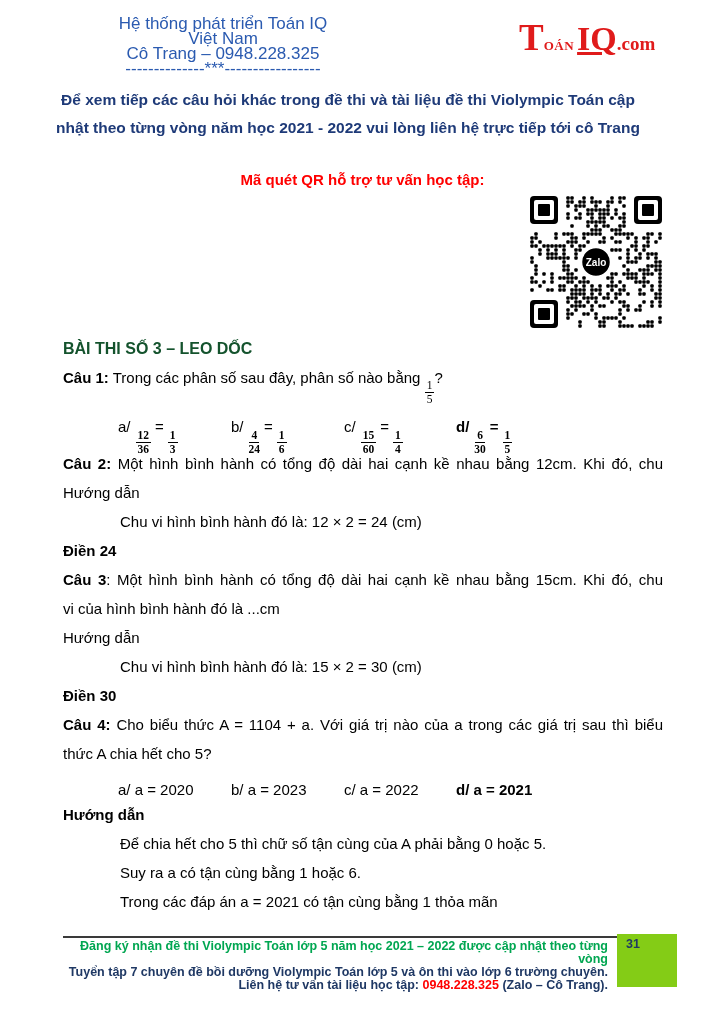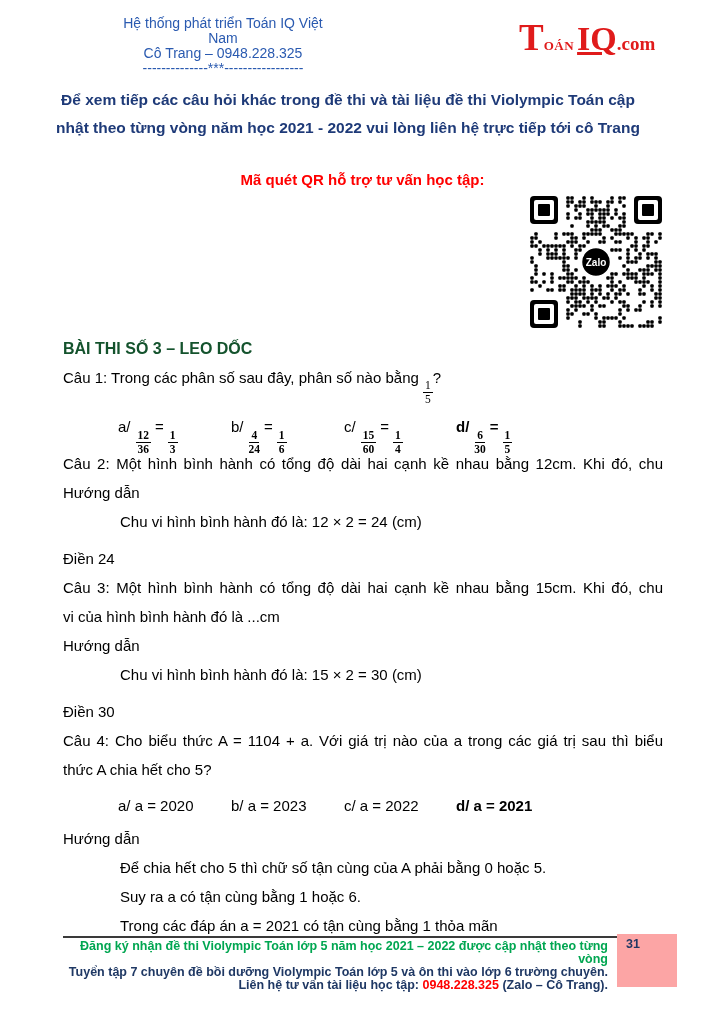--- a/index.html
+++ b/index.html
@@ -1,61 +1,61 @@
 <!DOCTYPE html>
 <html><head>
 <meta charset="utf-8">
 <style>
   html,body{margin:0;padding:0;background:#fff;}
   .page{position:relative;width:724px;height:1024px;background:#fff;overflow:hidden;
         font-family:"Liberation Sans",sans-serif;color:#000;}
   
   .hdr{position:absolute;top:16px;left:116px;width:214px;text-align:center;
-       color:#2a5ab0;font-size:14px;line-height:15px;}
+       color:#2a5ab0;font-size:17px;line-height:15px;}
   .logo{position:absolute;top:16px;left:519px;color:#e01b1b;
         font-family:"Liberation Serif",serif;font-weight:bold;
         display:flex;align-items:baseline;white-space:nowrap;}
   .logo .lt{font-size:37px;}
   .logo .ls{font-size:13px;letter-spacing:.5px;text-align:center;}
   .logo .lb{font-size:34px;margin-left:3px;text-decoration:underline;}
   .logo .lc{font-size:19px;}
   
   .notice{position:absolute;top:86px;left:48px;width:600px;text-align:center;
           font-weight:bold;font-size:15.5px;line-height:27.5px;color:#1e3a78;}
   .notice div{white-space:nowrap;}
   .red{color:#ff0000;}
   
   .qr-label{position:absolute;top:171px;left:62px;width:601px;text-align:center;
             font-weight:bold;font-size:15px;color:#ff0000;}
   .qr{position:absolute;top:196px;left:530px;width:132px;height:132px;}
   
   .content{position:absolute;top:334px;left:63px;width:600px;
            font-size:15px;line-height:29px;}
-  .bold{font-weight:normal;margin-top:8px;}
+  .bold{font-weight:bold;}
   .title{color:#14532d;font-weight:bold;font-size:16px;}
   .jline{text-align:justify;text-align-last:justify;}
   .indent{padding-left:57px;}
   .optrow1{position:relative;height:44px;}
   .optrow4{position:relative;height:32px;}
   .opt{position:absolute;top:7px;white-space:nowrap;}
   .opt .k{margin-right:5px;}
   .o1{left:55px;} .o2{left:168px;} .o3{left:281px;} .o4{left:393px;font-weight:bold;}
   .frac{display:inline-flex;flex-direction:column;align-items:center;
         vertical-align:-7px;line-height:1.1;font-family:"Liberation Serif",serif;
         font-size:11.5px;font-weight:bold;}
   .frac>span:first-child{border-bottom:1px solid #000;padding:0 2px;}
   .frac.reg{font-weight:normal;vertical-align:-6px;}
   .eq{margin:0 4px;}
   
   .fline{position:absolute;left:63px;top:936px;width:555px;border-top:2px solid #3a3a3a;}
   .footer{position:absolute;top:940px;left:63px;width:545px;text-align:right;
           font-size:12.5px;line-height:13px;font-weight:bold;color:#1f3864;}
   .f-green{color:#00a651;}
   .pagebox{position:absolute;left:617px;top:934px;width:60px;height:53px;
-           background:#fca5a5;color:#1f3864;font-weight:bold;font-size:12.5px;
+           background:#84cc16;color:#1f3864;font-weight:bold;font-size:12.5px;
            padding:3px 0 0 9px;box-sizing:border-box;}
 </style>
 </head>
 <body>
 
 <div class="page">
 
   <div class="hdr">
     <div>Hệ thống phát triển Toán IQ Việt Nam</div>
     <div>Cô Trang  –  0948.228.325</div>

